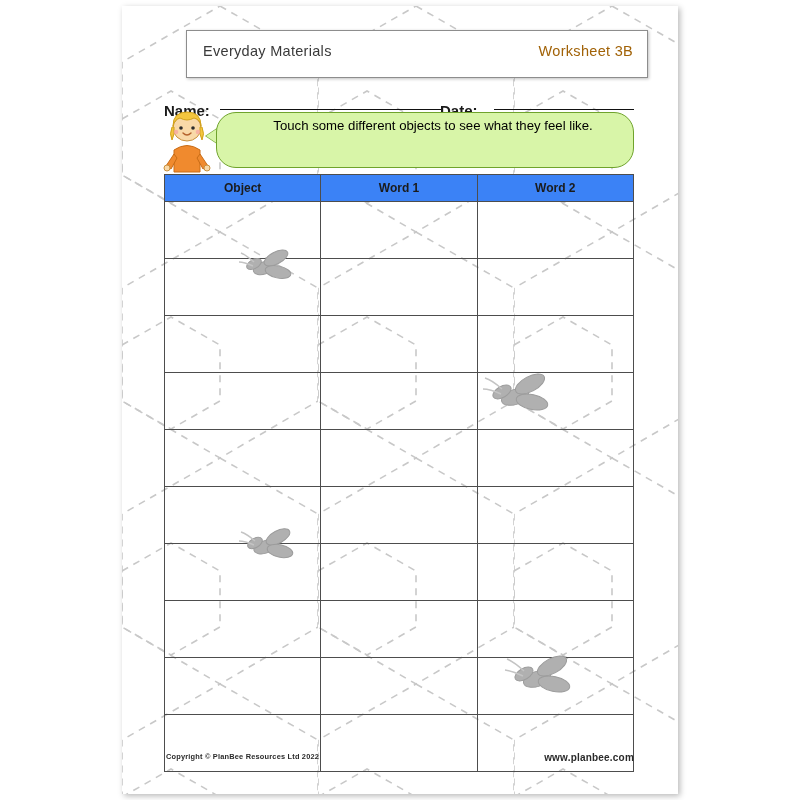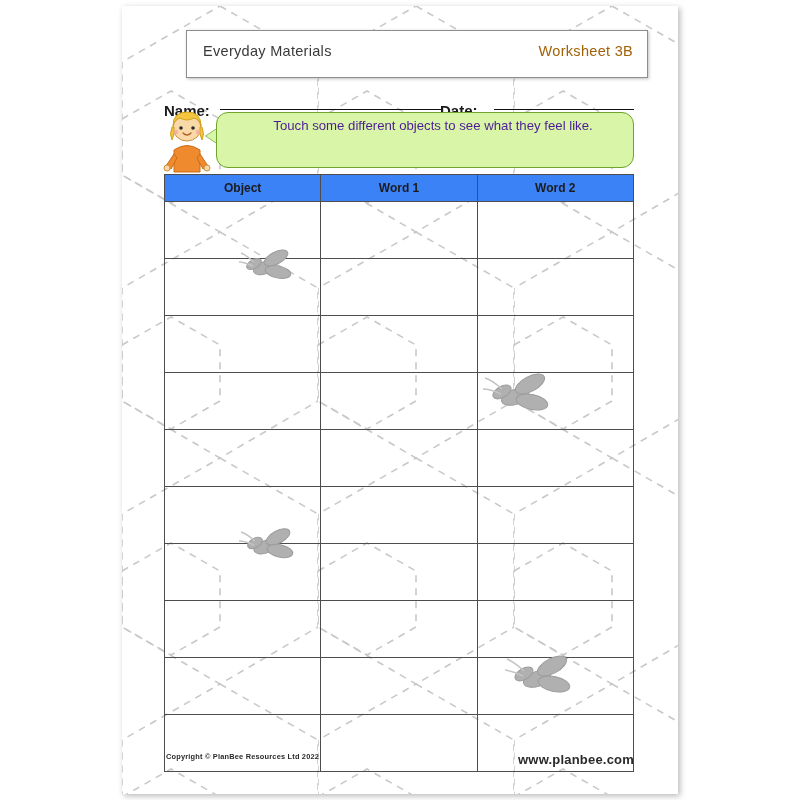--- a/index.html
+++ b/index.html
@@ -99,25 +99,25 @@
 
   
   .bubble {
     position: absolute;
     left: 94px;
     top: 106px;
     width: 418px;
     height: 56px;
     background: #d8f5a8;
     border: 1.3px solid #6fa32c;
-    border-radius: 12px;
+    border-radius: 20px;
     box-sizing: border-box;
     padding: 5px 10px 0 26px;
     text-align: center;
-    color: #4c1d95;
+    color: #000000;
     font-size: 13.2px;
     line-height: 16.5px;
   }
   .bubble-tail {
     position: absolute;
     left: 84px;
     top: 122px;
     width: 0; height: 0;
     border-top: 8px solid transparent;
     border-bottom: 8px solid transparent;
@@ -164,21 +164,21 @@
     top: 746px;
     font-size: 7.4px;
     font-weight: bold;
     color: #2a2a2a;
     letter-spacing: .2px;
   }
   .footer-right {
     position: absolute;
     right: 44px;
     top: 746px;
-    font-size: 13px;
+    font-size: 10px;
     font-weight: bold;
     color: #2a2a2a;
     letter-spacing: .2px;
   }
 
   
   .moth { position: absolute; pointer-events: none; }
 </style>
 </head>
 <body>

